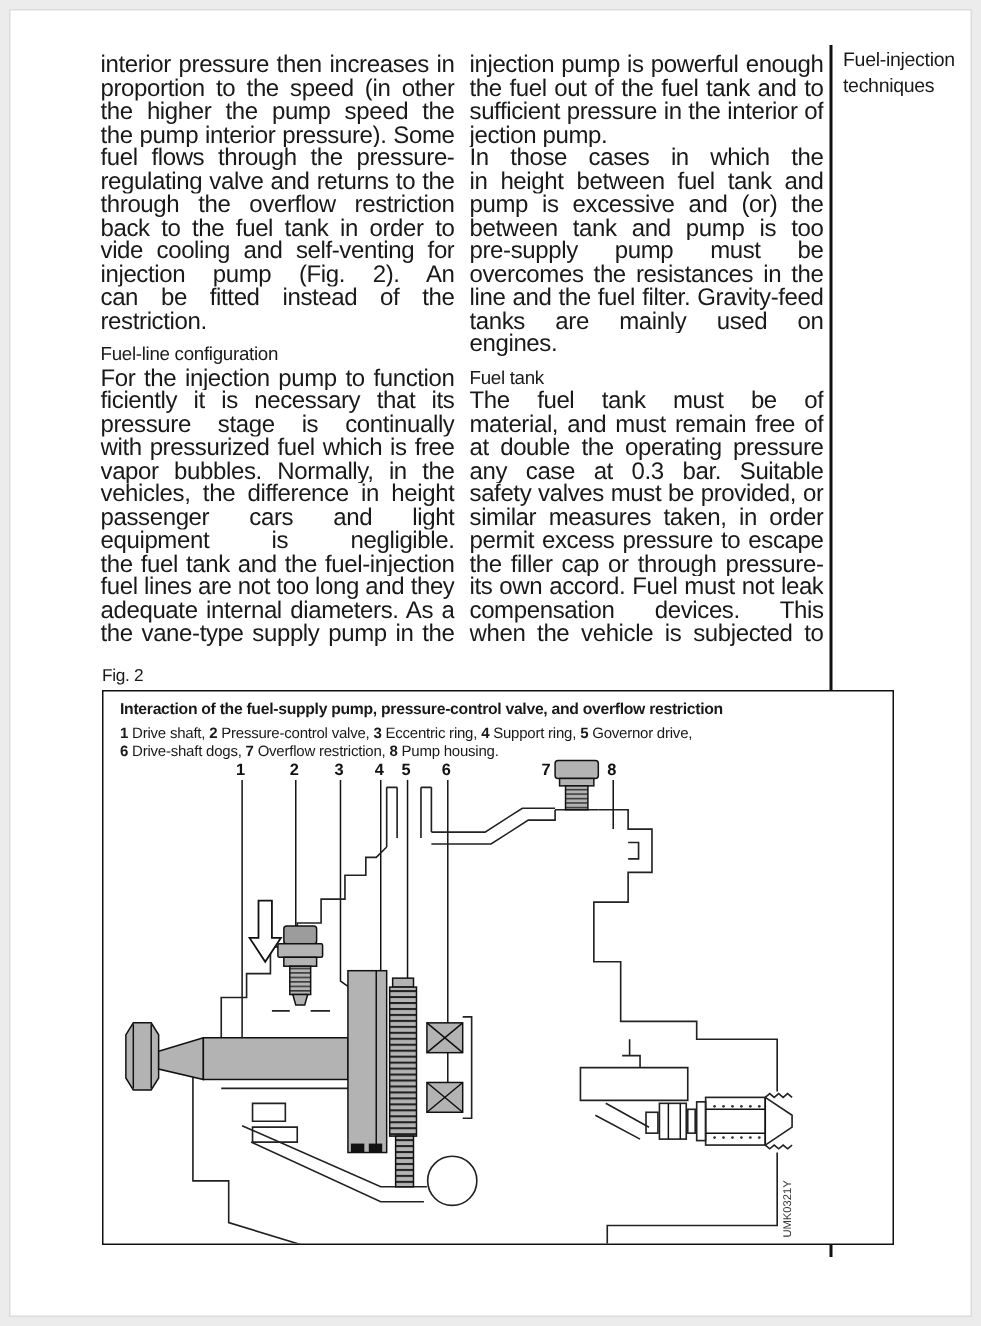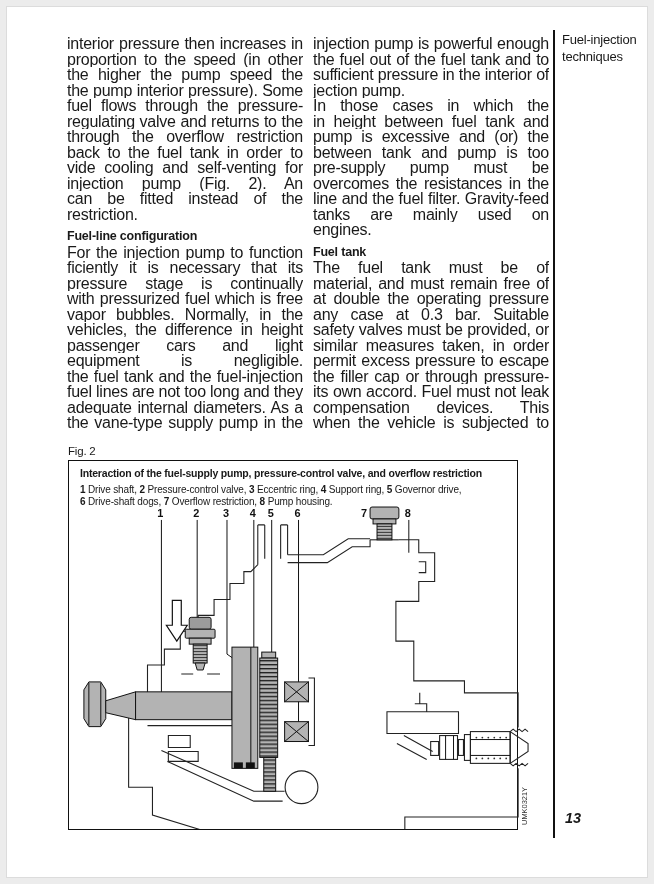--- a/index.html
+++ b/index.html
@@ -5,28 +5,28 @@
   html,body{margin:0;padding:0}
   body{width:654px;height:884px;background:#fff;font-family:"Liberation Sans",sans-serif;color:#191919;position:relative;overflow:hidden}
   .frame{position:absolute;inset:0;pointer-events:none;box-shadow:inset 0 0 0 6px #ececec, inset 0 0 0 7px #dcdcdc;z-index:50}
   .page{position:absolute;inset:0;background:#fff}
 
   .col{position:absolute;top:36px;width:236px}
   .col-left{left:67px}
   .col-right{left:313px}
   .tl{font-size:16px;line-height:15.5px;letter-spacing:-0.25px;height:15.5px;overflow:hidden;white-space:nowrap}
   .tl.j{white-space:normal;text-align:justify;text-align-last:justify}
-  .heading{font-size:12.5px;font-weight:bold;line-height:15.5px;margin-top:7px;letter-spacing:-0.2px}
+  .heading{font-size:12.5px;font-weight:normal;line-height:15.5px;margin-top:7px;letter-spacing:-0.2px}
 
   .margin-rule{position:absolute;left:553px;top:30px;width:2px;height:808px;background:#111}
   .margin-header{position:absolute;left:562px;top:31px;font-size:13px;line-height:17px;letter-spacing:-0.2px}
   .page-number{position:absolute;left:565px;top:810px;font-style:italic;font-size:14.5px;font-weight:600}
 
   .fig-label{position:absolute;left:68px;top:445px;font-size:11.5px;letter-spacing:-0.2px}
-  .fig-box{position:absolute;left:68px;top:460px;width:450px;height:370px;border:1.5px solid #111;box-sizing:border-box;background:#fff}
+  .fig-box{position:absolute;left:68px;top:460px;width:528px;height:370px;border:1.5px solid #111;box-sizing:border-box;background:#fff}
   .fig-caption{padding:6px 12px 0 11px}
   .fig-title{font-size:10.5px;font-weight:bold;letter-spacing:-0.2px;margin-bottom:5px}
   .legend-line{font-size:10px;line-height:12px;letter-spacing:-0.15px}
   .legend-line b{font-weight:bold}
   .fig-svg{position:absolute;left:0px;top:44px}
 
   svg text.co{font-size:11px;font-weight:bold;fill:#111;text-anchor:middle;font-family:"Liberation Sans",sans-serif}
   svg .ol{fill:none;stroke:#222;stroke-width:1.1;stroke-linejoin:miter}
   svg .part{fill:var(--part-gray);stroke:#111;stroke-width:1}
   svg .partd{fill:var(--part-gray-dark);stroke:#111;stroke-width:1}

